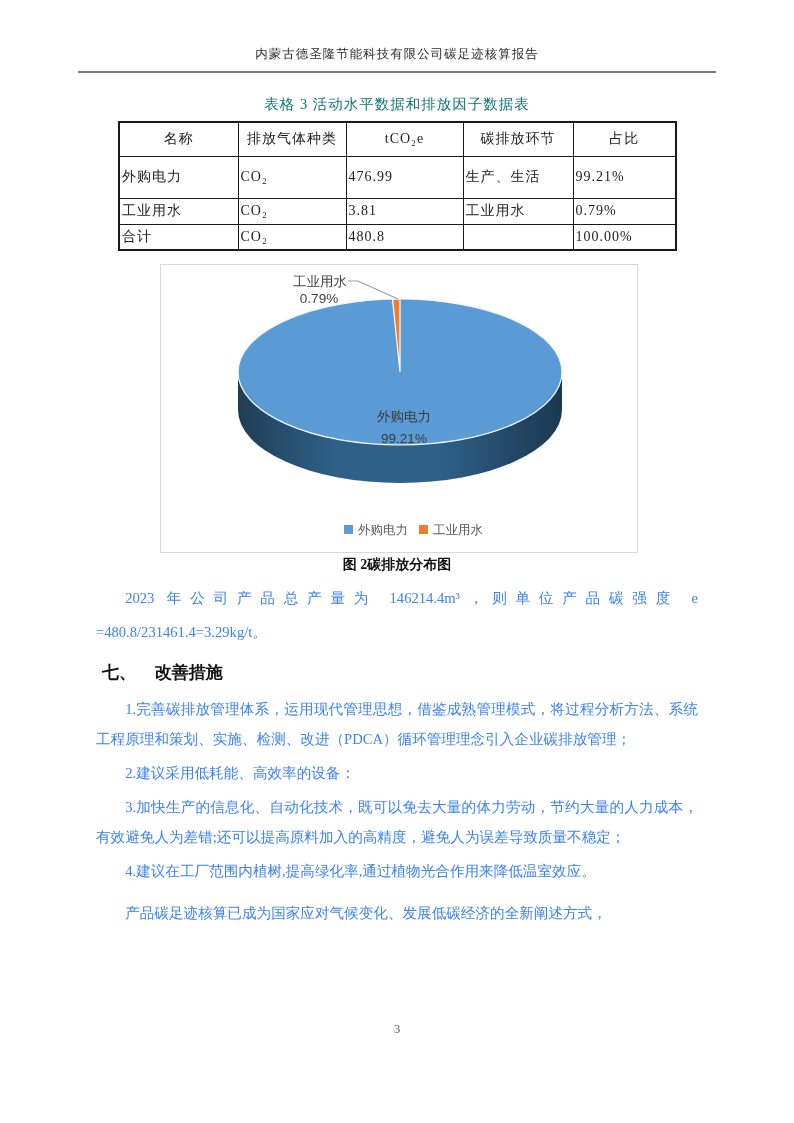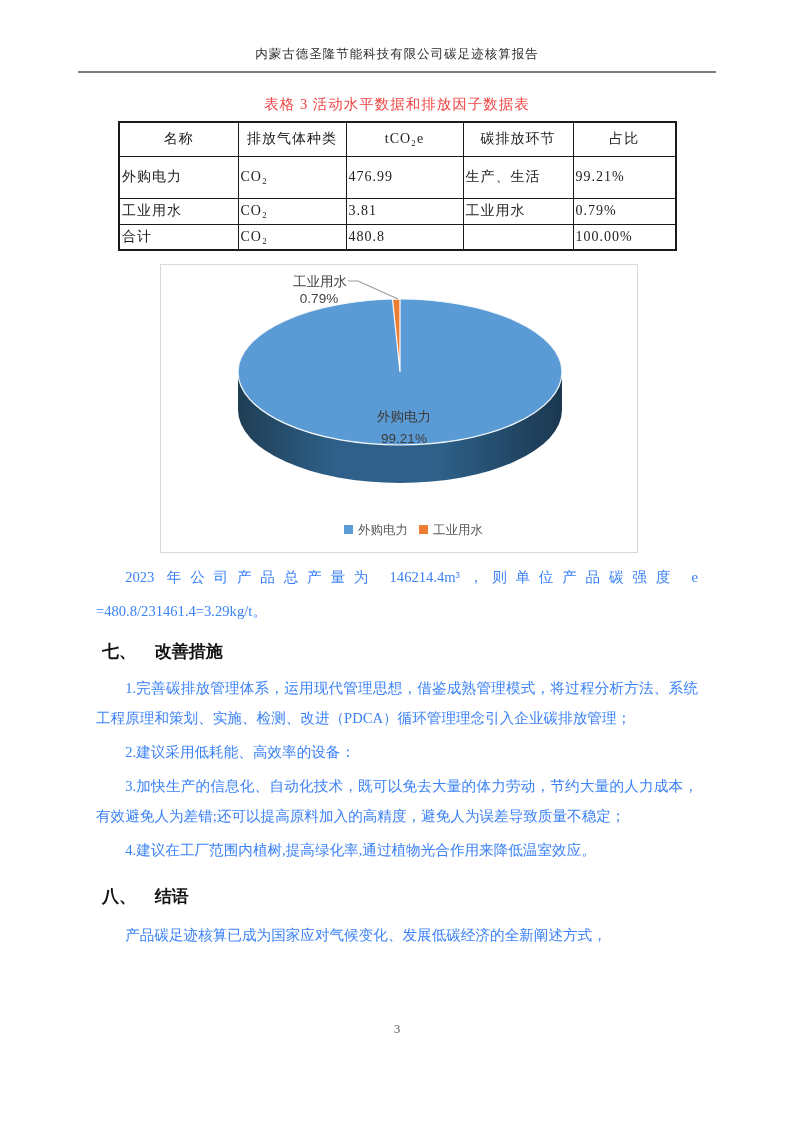--- a/index.html
+++ b/index.html
@@ -23,21 +23,21 @@
     color: #2b2b2b;
     padding-bottom: 8px;
     border-bottom: 2px solid #7d7d7d;
   }
   
   .tbl-caption {
     margin-top: 22px;
     text-align: center;
     font-size: 14.5px;
     letter-spacing: 1px;
-    color: #ef4444;
+    color: #0f766e;
   }
   table.data {
     margin: 7px 0 0 118px;
     border-collapse: collapse;
     table-layout: fixed;
     border: 2px solid #1a1a1a;
     font-size: 14px;
   }
   table.data th, table.data td {
     border: 1px solid #1a1a1a;
@@ -175,41 +175,39 @@
       <text x="243" y="156" text-anchor="middle" font-size="13.5" fill="#3b3b3b">外购电力</text>
       <text x="243" y="178" text-anchor="middle" font-size="13.5" fill="#3b3b3b">99.21%</text>
 
       <rect x="183" y="260" width="9" height="9" fill="#5B9BD5"></rect>
       <text x="197" y="269" font-size="12.5" fill="#595959">外购电力</text>
       <rect x="258" y="260" width="9" height="9" fill="#ED7D31"></rect>
       <text x="272" y="269" font-size="12.5" fill="#595959">工业用水</text>
     </svg>
   </div>
 
+  <div class="fig-caption">图 2碳排放分布图</div>
 
   <div class="body-text">
 
     <div class="para indent stretch p-prod">2023 年公司产品总产量为 146214.4m³，则单位产品碳强度 e</div>
     <div class="para">=480.8/231461.4=3.29kg/t。</div>
   </div>
 
   <div class="sec-heading">
     <span class="sec-num">七、</span><span class="sec-title">改善措施</span>
   </div>
 
   <div class="body-text">
     <div class="para indent">1.完善碳排放管理体系，运用现代管理思想，借鉴成熟管理模式，将过程分析方法、系统工程原理和策划、实施、检测、改进（PDCA）循环管理理念引入企业碳排放管理；</div>
     <div class="para indent">2.建议采用低耗能、高效率的设备：</div>
     <div class="para indent">3.加快生产的信息化、自动化技术，既可以免去大量的体力劳动，节约大量的人力成本，有效避免人为差错;还可以提高原料加入的高精度，避免人为误差导致质量不稳定；</div>
     <div class="para indent">4.建议在工厂范围内植树,提高绿化率,通过植物光合作用来降低温室效应。</div>
   </div>
 
-  <div class="sec-heading sec8">
-    <span class="sec-num">八、</span><span class="sec-title">结语</span>
-  </div>
 
   <div class="body-text">
     <div class="para indent p-last">产品碳足迹核算已成为国家应对气候变化、发展低碳经济的全新阐述方式，</div>
   </div>
 
   <div class="footer">
     <span>3</span>
   </div>
 
 </div>

